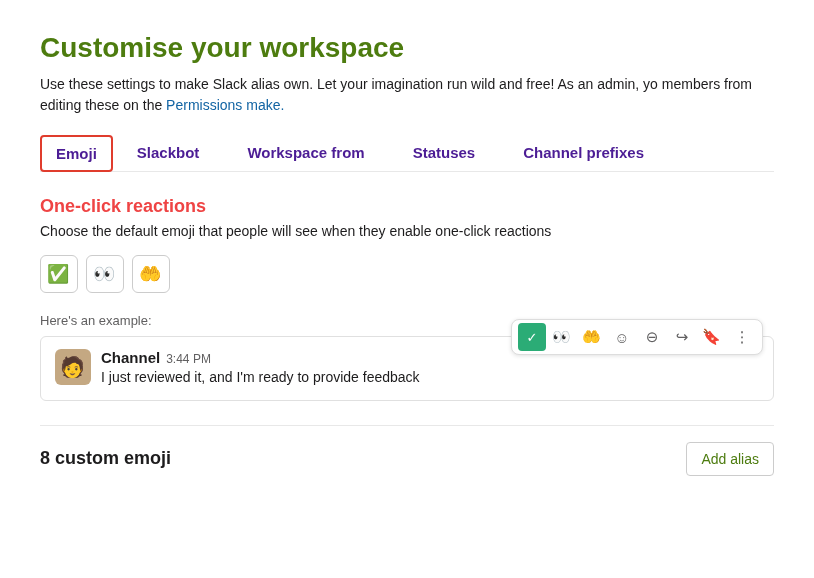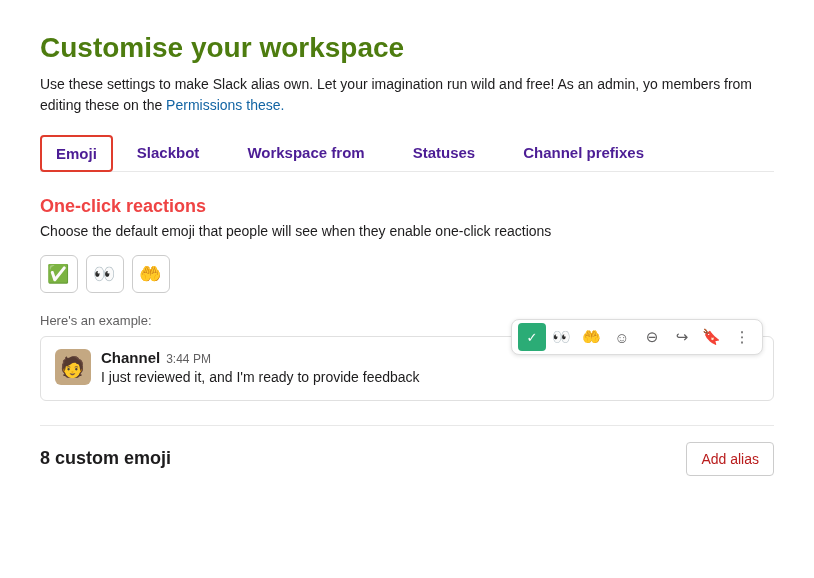--- a/index.html
+++ b/index.html
@@ -219,33 +219,33 @@
       color: #1d1c1d;
     }
 
     .add-alias-btn {
       padding: 8px 14px;
       border: 1.5px solid #ccc;
       border-radius: 4px;
       background: #fff;
       font-size: 14px;
       font-weight: 500;
-      color: #b91c1c;
+      color: #4d7c0f;
       cursor: pointer;
     }
   </style>
 </head>
 <body>
 
 <div class="page-container">
   <h1 class="page-title">Customise your workspace</h1>
   <p class="page-description">
     <span>Use these settings to make Slack alias own. Let your imagination run wild and free! As an admin, yo</span>
     <span> members from editing these on the </span>
-    <a href="#">Permissions these.</a>
+    <a href="#">Permissions make.</a>
   </p>
 
   <nav class="tabs-nav">
     <button class="tab-item active">Emoji</button>
     <button class="tab-item">Slackbot</button>
     <button class="tab-item">Workspace from</button>
     <button class="tab-item">Statuses</button>
     <button class="tab-item">Channel prefixes</button>
   </nav>
 

